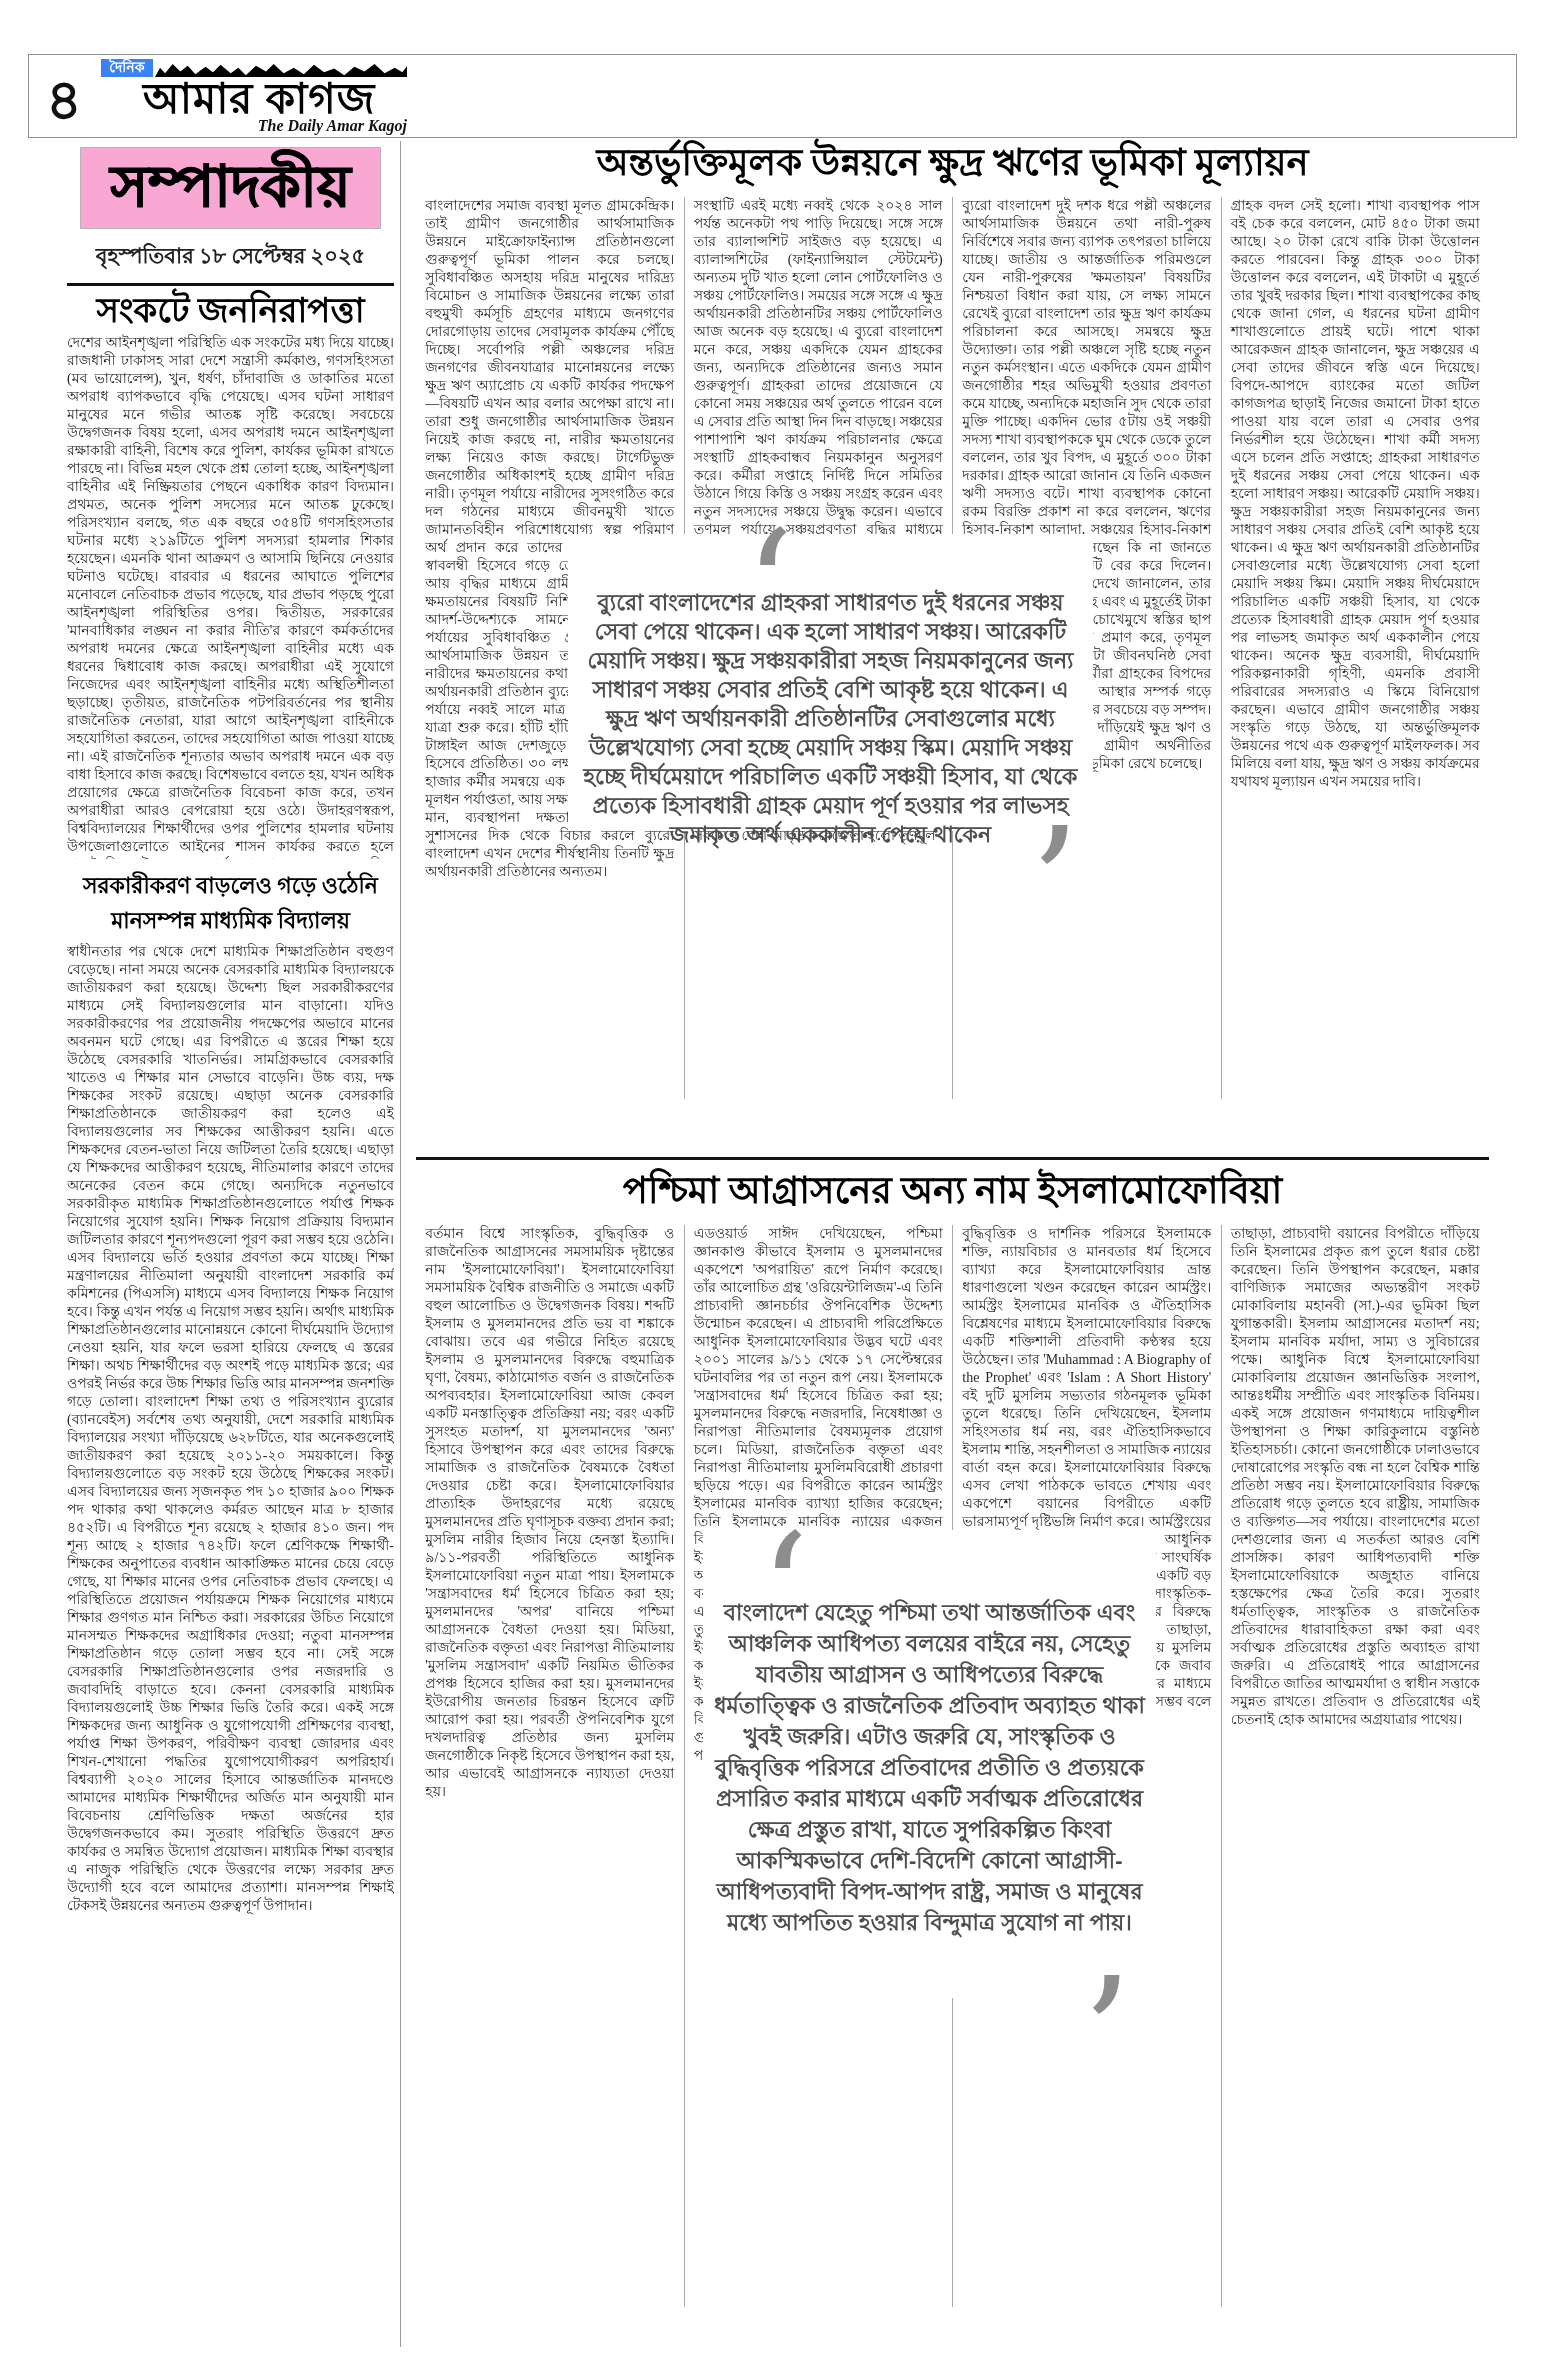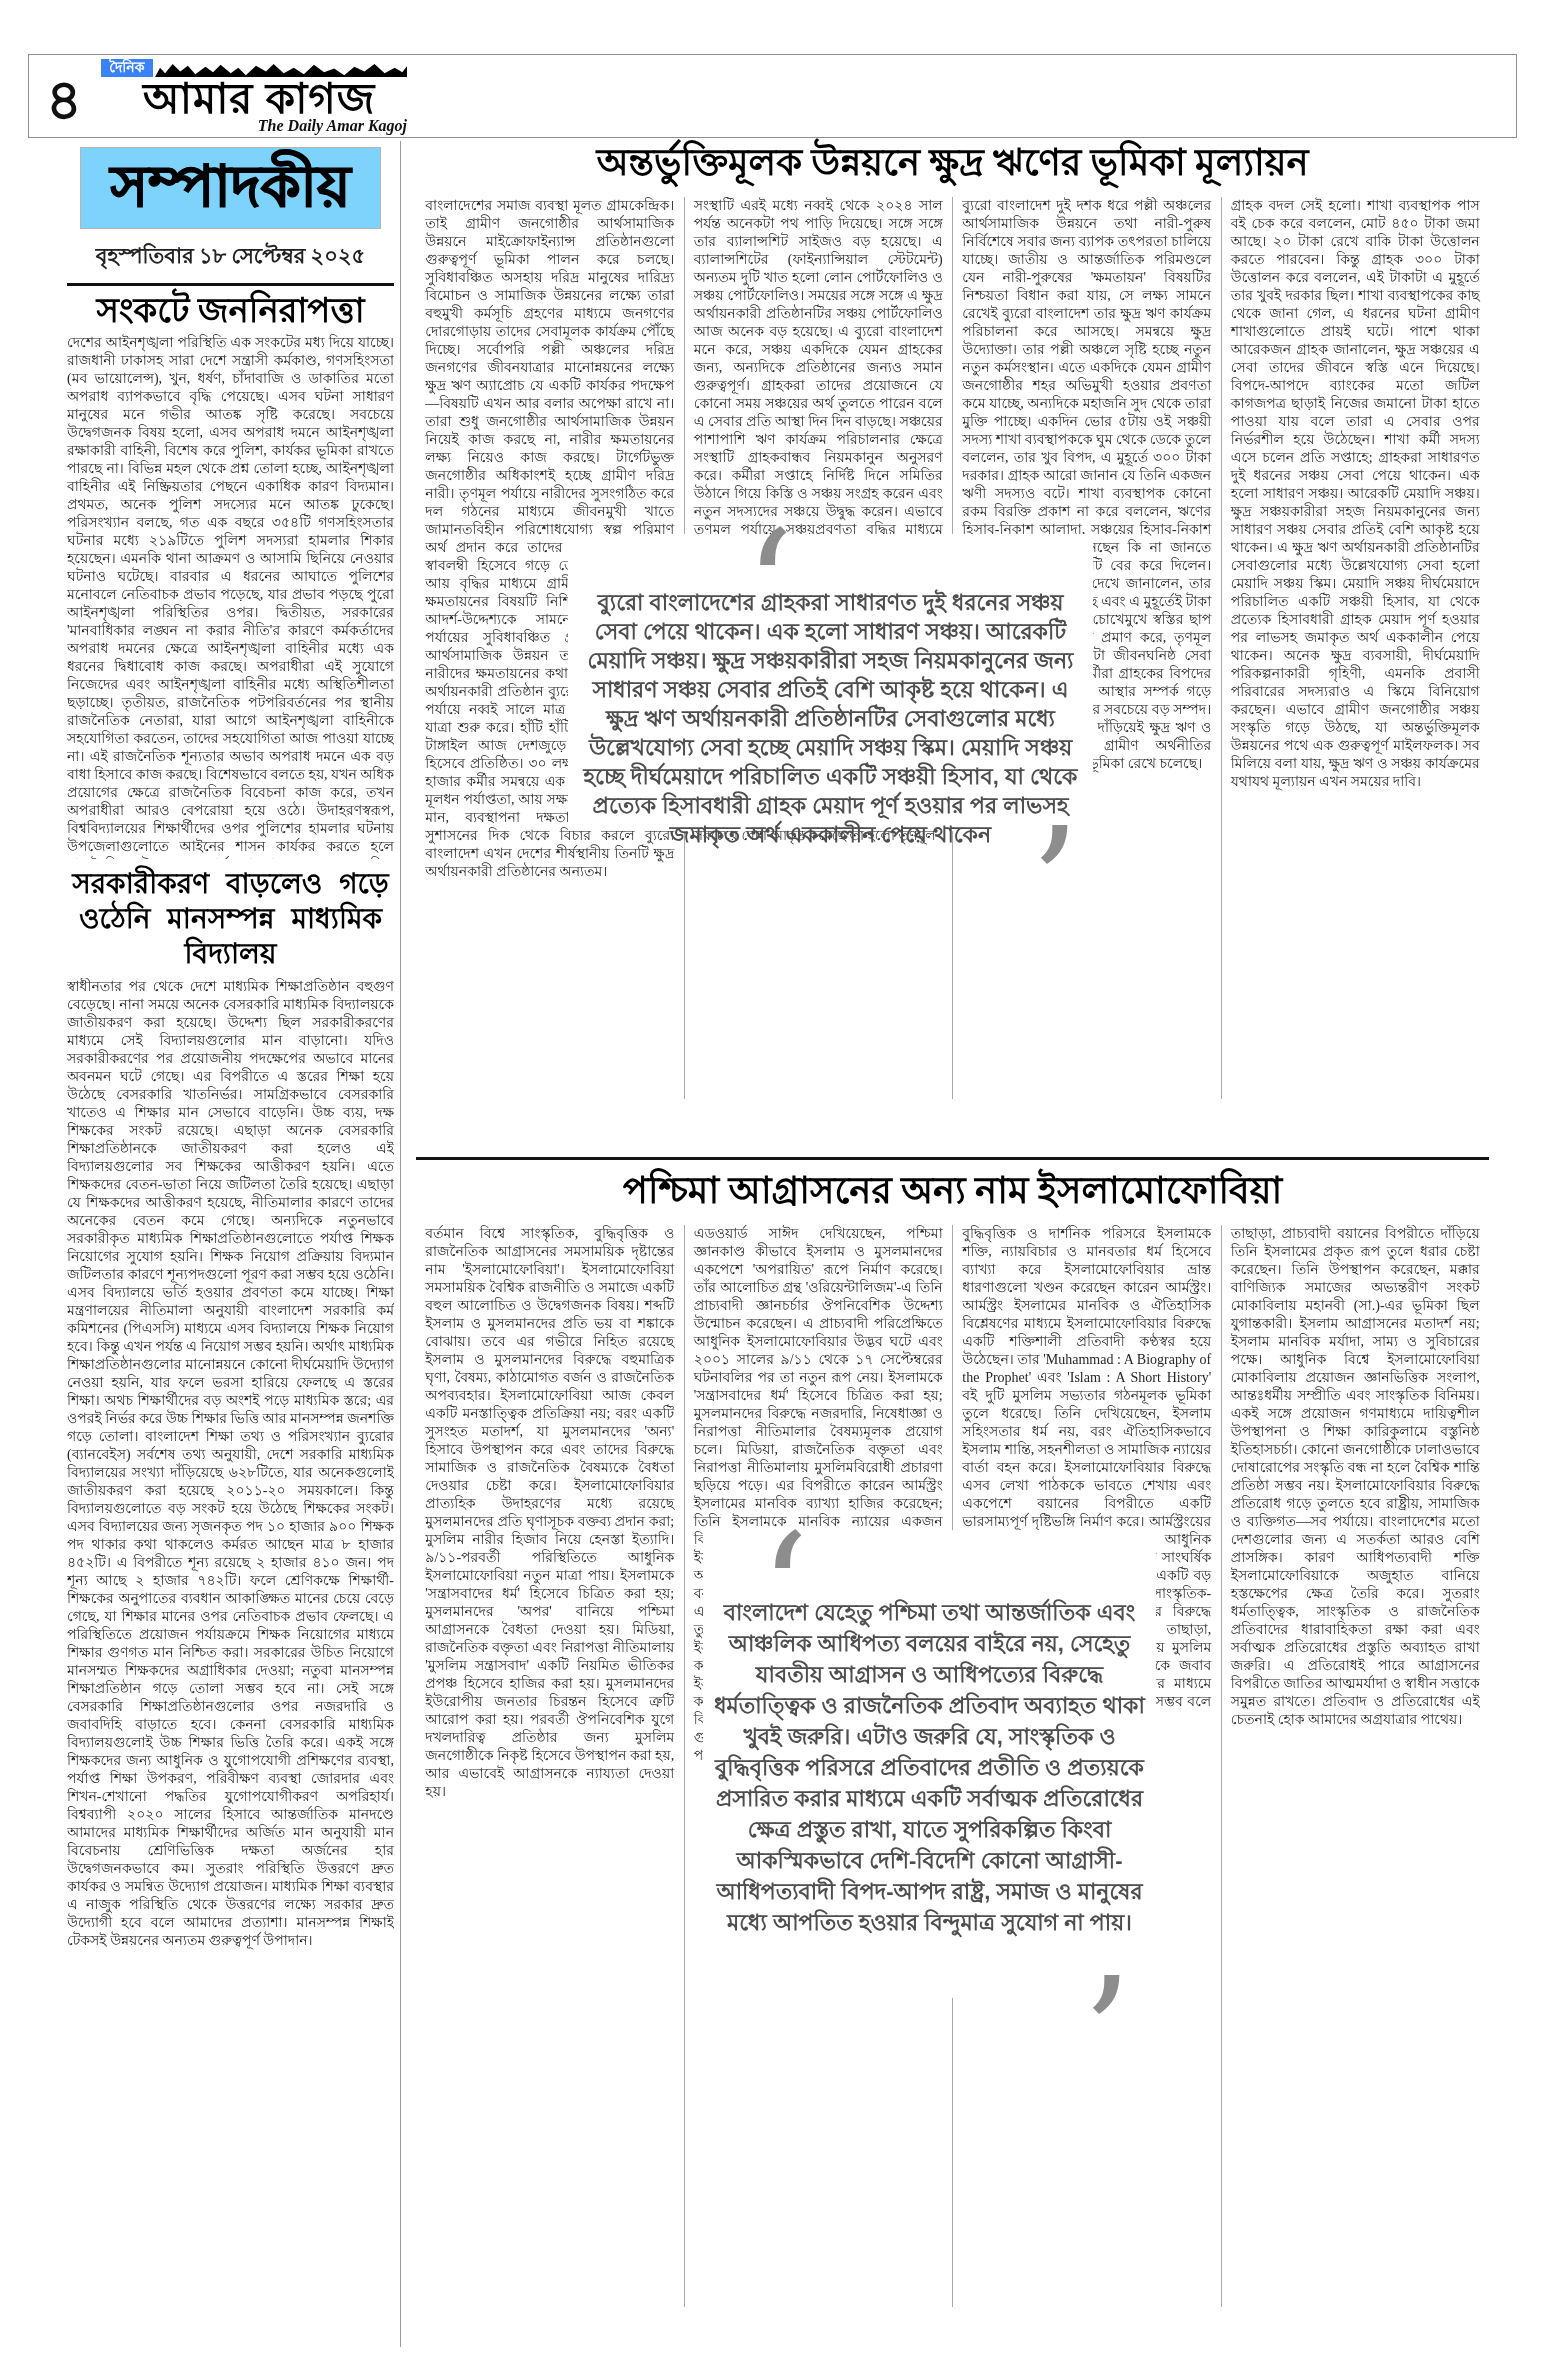--- a/index.html
+++ b/index.html
@@ -13,28 +13,28 @@
   .logo-daily{background:#3b82f6;color:#fff;font-size:14px;font-weight:700;padding:0 8.3px 0.9px;line-height:17.6px;}
   .logo-zig{flex:1;height:15px;margin-left:1.9px;}
   .logo-title{font-size:42px;line-height:43px;font-weight:400;letter-spacing:0.9px;color:#000;
               font-family:"Liberation Sans",sans-serif;margin-left:42px;-webkit-text-stroke:1.3px #000;}
   .logo-sub{font-size:16px;font-weight:700;text-align:right;margin-top:-3.7px;color:#111;font-style:italic;}
   
   .vrule-main{position:absolute;left:400px;top:141px;width:0.9px;height:2206px;background:#9a9a9a;}
   .article-divider{position:absolute;left:416px;top:1157px;width:1073px;height:2.8px;background:#151515;}
   
   .editorial{position:absolute;left:67px;top:147px;width:327px;}
-  .ed-titlebox{margin:0 13px;border:1.9px solid #b5b5b5;background:#7dd3fc;text-align:center;
+  .ed-titlebox{margin:0 13px;border:1.9px solid #b5b5b5;background:#f9a8d4;text-align:center;
                padding:5.6px 0 9.3px;}
   .ed-title{font-size:57px;line-height:65px;font-weight:900;color:#000;
             font-family:"Liberation Sans",sans-serif;-webkit-text-stroke:1.1px #000;}
   .ed-date{text-align:center;font-size:21px;font-weight:600;margin-top:11px;color:#222;}
   .ed-rule{height:2.8px;background:#111;margin-top:8.3px;}
   .ed-h1{font-size:34px;line-height:39px;font-weight:800;text-align:center;margin-top:4.6px;color:#000;}
-  .ed-h2{font-size:28px;line-height:35px;font-weight:800;text-align:center;margin-top:9.3px;color:#000;font-family:Liberation Mono, monospace;}
+  .ed-h2{font-size:22px;line-height:35px;font-weight:800;text-align:center;margin-top:9.3px;color:#000;}
   .ed-body{font-size:14px;line-height:18px;text-align:justify;color:#242424;overflow:hidden;margin-top:4.6px;}
   .ed-body-1{height:525px;}
   .ed-body-2{height:1260px;}
   
   .art{position:absolute;left:416px;width:1073px;}
   .art-top{top:141px;}
   .art-bottom{top:1169px;}
   .art-headline{text-align:center;font-size:37px;line-height:43px;font-weight:800;color:#000;}
   .art-byline{text-align:center;font-size:19.5px;font-weight:700;margin-top:6.5px;color:#111;}
   .cols{display:flex;margin-top:13px;overflow:hidden;}

